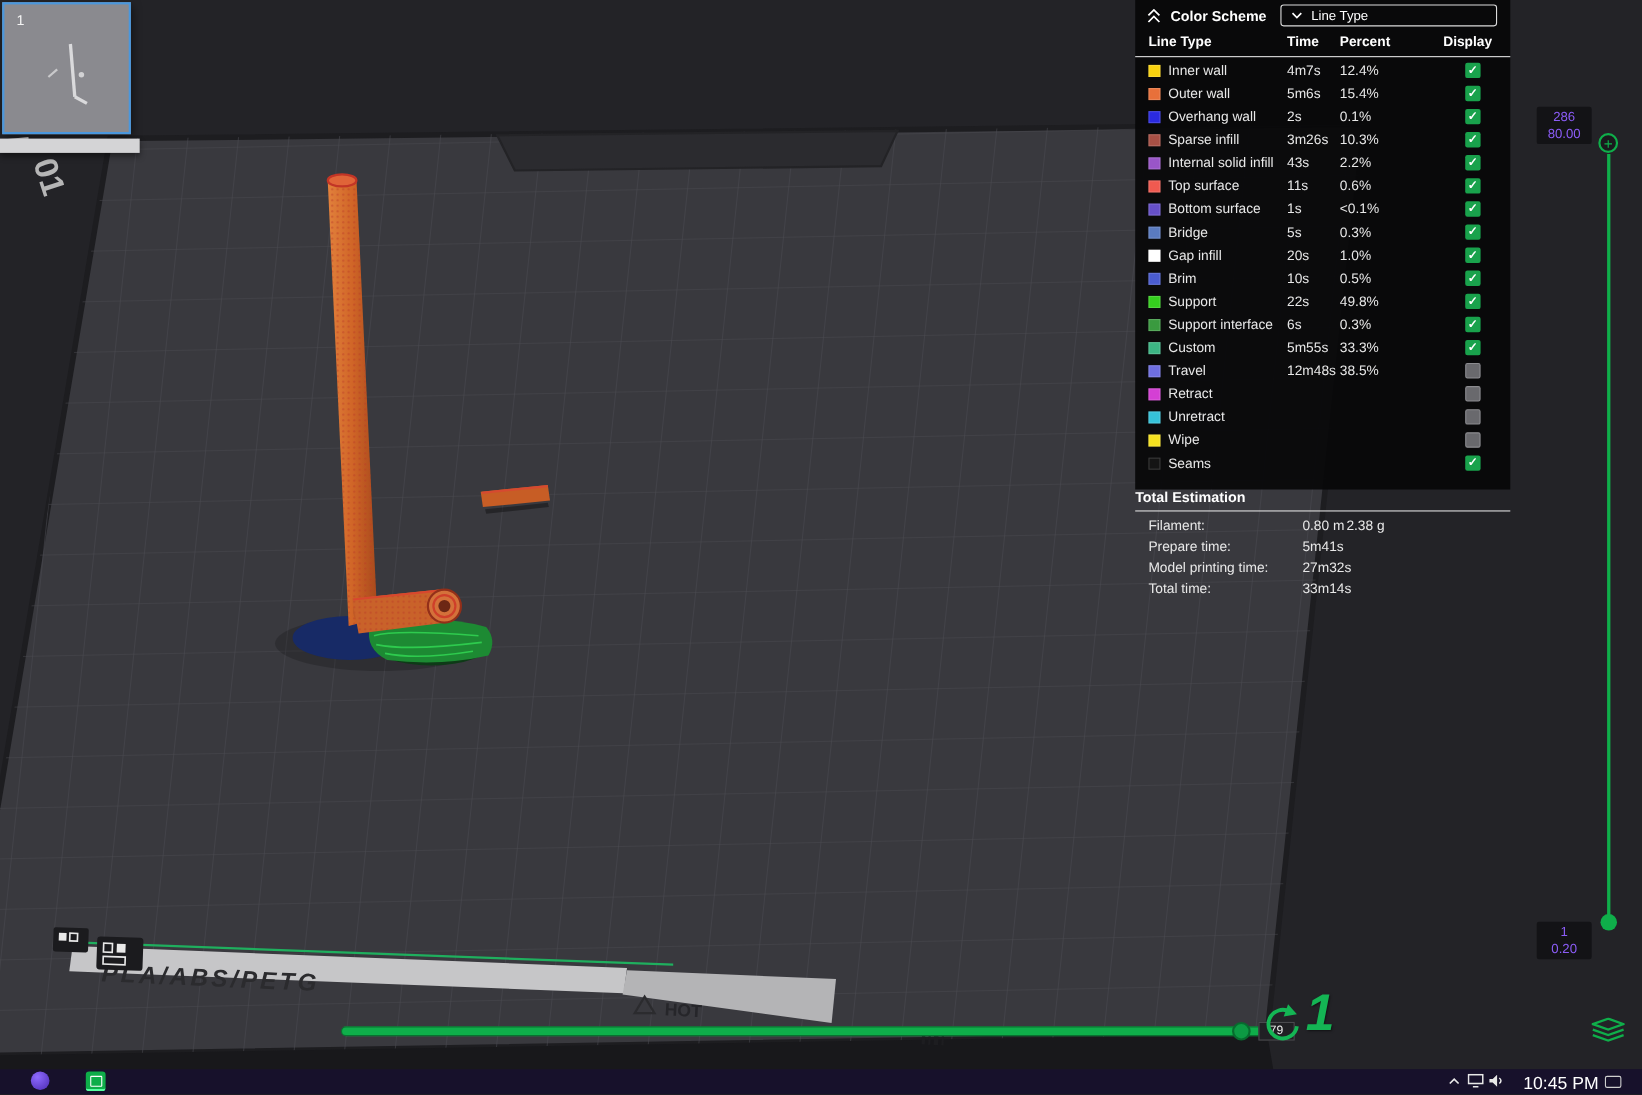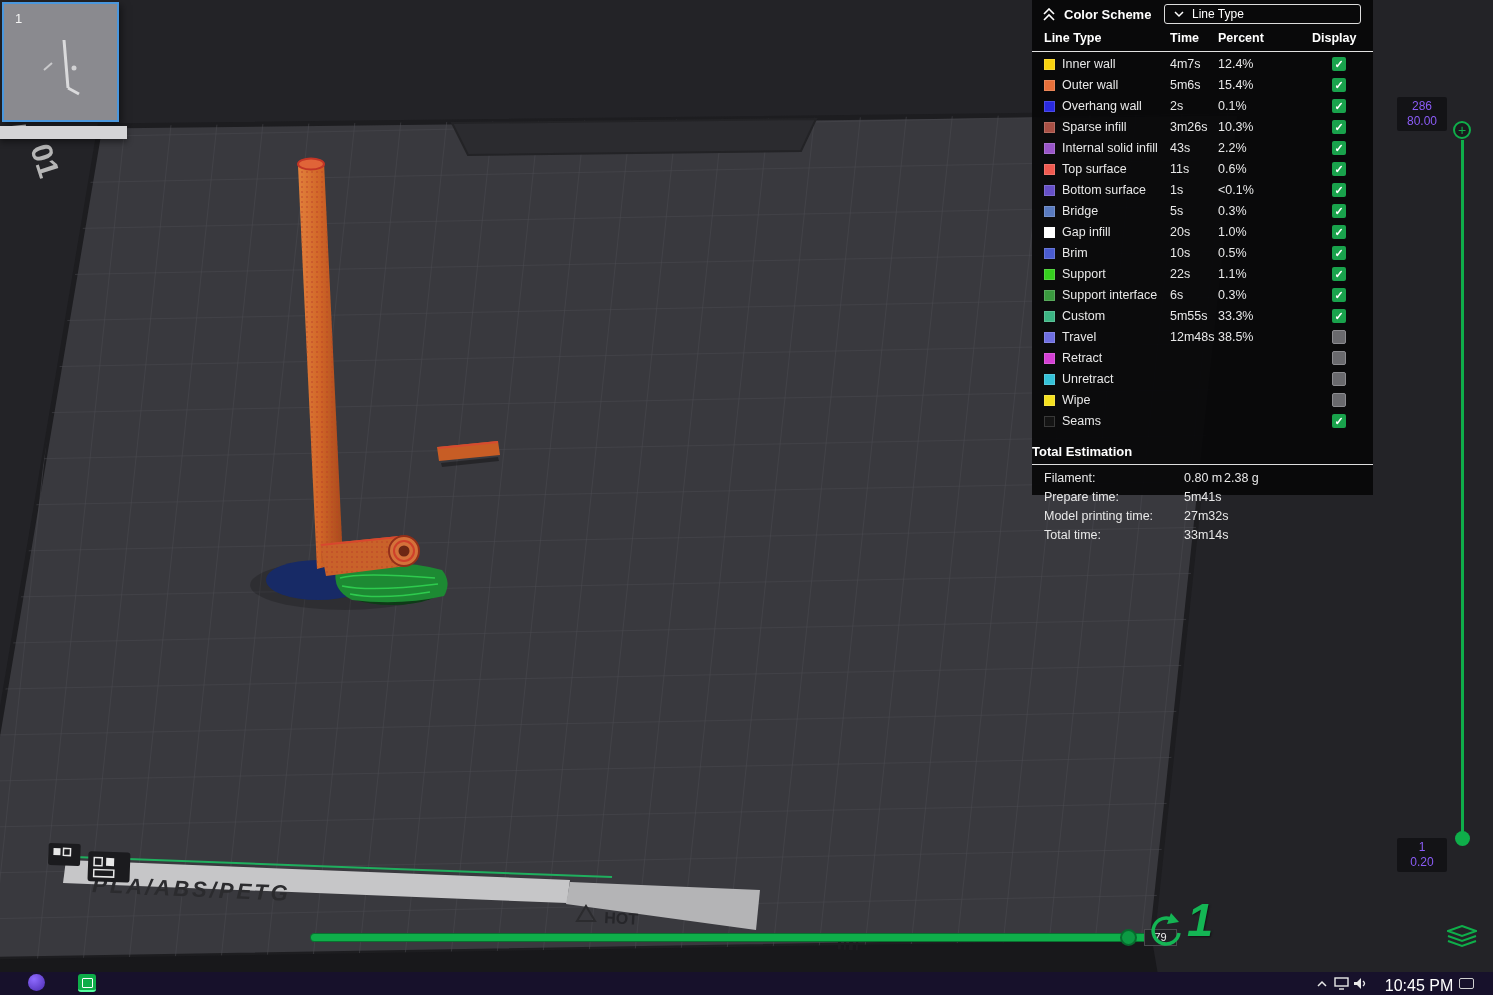--- a/index.html
+++ b/index.html
@@ -10,21 +10,21 @@
   #scene{position:absolute;left:0;top:0;z-index:1}
 
   
   .thumb1{position:absolute;left:2px;top:2px;width:117px;height:120px;z-index:6;
     background:rgba(152,152,158,.88);border:2px solid #4a97dd;box-shadow:2px 3px 8px rgba(0,0,0,.5)}
   .thumb1 .num{position:absolute;left:11px;top:7px;color:#f4f4f4;font-size:13px}
   .thumb-strip{position:absolute;left:0;top:126px;width:127px;height:13px;z-index:6;
     background:#d4d4d6;box-shadow:0 3px 6px rgba(0,0,0,.45)}
 
   
-  .panel{position:absolute;left:1032px;top:0;width:341px;height:495px;z-index:5;
+  .panel{position:absolute;left:1032px;top:0;width:341px;height:445px;z-index:5;
     background:rgba(7,7,9,.93);color:#e8e8e8;font-size:12.5px}
   .panel-header{display:flex;align-items:center;height:28px;padding:0 12px 0 10px;gap:8px}
   .collapse-icon{display:flex;cursor:pointer}
   .panel-title{font-weight:bold;font-size:13px;color:#fff;white-space:nowrap}
   .dropdown{margin-left:auto;width:197px;height:20px;border:1px solid #dcdcdc;border-radius:3px;
     display:flex;align-items:center;gap:8px;padding:0 9px;color:#fff;font-size:12px;cursor:pointer}
   .table-head{position:relative;height:24px;font-weight:bold;font-size:12.5px;color:#fff;border-bottom:1px solid #e2e2e2;margin-bottom:2px}
   .table-head span{position:absolute;top:3px}
   .th-line{left:12px}.th-time{left:138px}.th-percent{left:186px}.th-display{left:280px}
   .row{position:relative;height:21px;line-height:21px}
@@ -269,21 +269,21 @@
     <span class="swatch" style="background: rgb(74, 92, 208);"></span>
     <span class="r-label">Brim</span>
     <span class="r-time">10s</span>
     <span class="r-percent">0.5%</span>
     <span class="checkbox checked">✓</span>
   </div>
         <div class="row">
     <span class="swatch" style="background: rgb(53, 207, 30);"></span>
     <span class="r-label">Support</span>
     <span class="r-time">22s</span>
-    <span class="r-percent">1.1%</span>
+    <span class="r-percent">49.8%</span>
     <span class="checkbox checked">✓</span>
   </div>
         <div class="row">
     <span class="swatch" style="background: rgb(58, 154, 63);"></span>
     <span class="r-label">Support interface</span>
     <span class="r-time">6s</span>
     <span class="r-percent">0.3%</span>
     <span class="checkbox checked">✓</span>
   </div>
         <div class="row">

